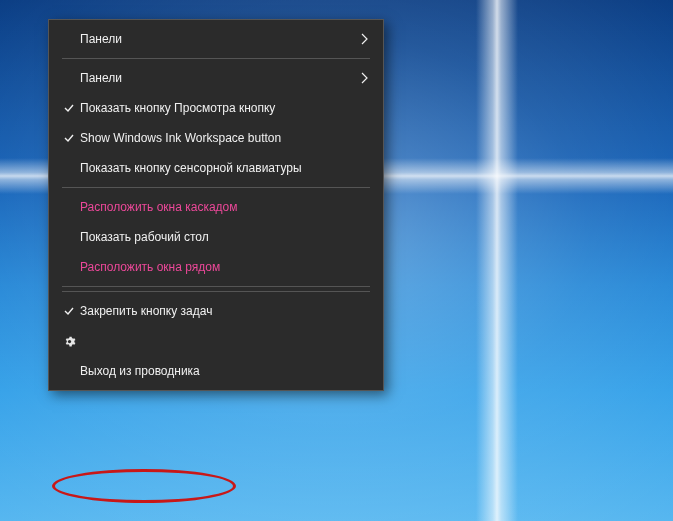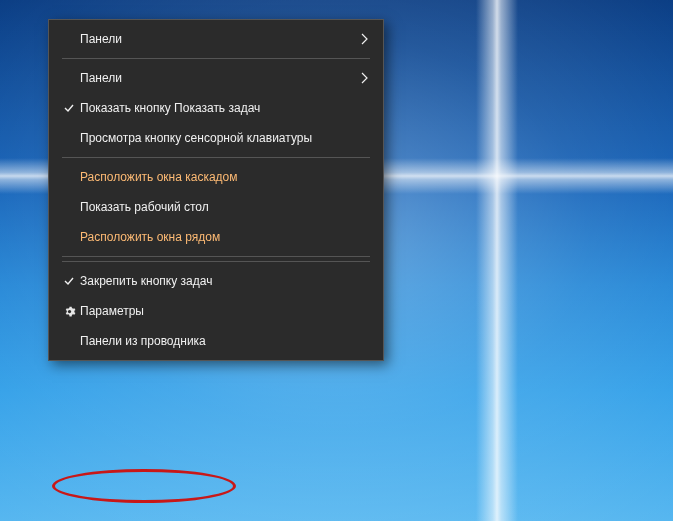--- a/index.html
+++ b/index.html
@@ -49,21 +49,21 @@
   .item {
     display: flex;
     align-items: center;
     height: 30px;
     padding: 0 14px 0 8px;
     color: #f0f0f0;
     font-size: 12px;
     cursor: default;
     position: relative;
   }
-  .item.disabled { color: #fdba74; }
+  .item.disabled { color: #ec4899; }
   .icon-slot {
     width: 22px;
     display: flex;
     justify-content: center;
     align-items: center;
     flex-shrink: 0;
   }
   .label { flex: 1; white-space: nowrap; overflow: hidden; }
   .chevron {
     width: 14px;
@@ -116,27 +116,35 @@
         </svg>
     </span>
   </div>
 
   <div class="item">
     <span class="icon-slot">
       <svg width="12" height="12" viewBox="0 0 12 12">
           <path d="M2 6 L5 9 L10 3" stroke="#f0f0f0" stroke-width="1.4" fill="none"></path>
         </svg>
     </span>
-    <span class="label">Показать кнопку Показать задач</span>
+    <span class="label">Показать кнопку Просмотра кнопку</span>
   </div>
 
+  <div class="item">
+    <span class="icon-slot">
+      <svg width="12" height="12" viewBox="0 0 12 12">
+          <path d="M2 6 L5 9 L10 3" stroke="#f0f0f0" stroke-width="1.4" fill="none"></path>
+        </svg>
+    </span>
+    <span class="label">Show Windows Ink Workspace button</span>
+  </div>
 
   <div class="item">
     <span class="icon-slot"></span>
-    <span class="label">Просмотра кнопку сенсорной клавиатуры</span>
+    <span class="label">Показать кнопку сенсорной клавиатуры</span>
   </div>
 
   <div class="sep"></div>
 
   <div class="item disabled">
     <span class="icon-slot"></span>
     <span class="label">Расположить окна каскадом</span>
   </div>
 
 
@@ -164,23 +172,22 @@
     <span class="label">Закрепить кнопку задач</span>
   </div>
 
   <div class="item">
     <span class="icon-slot">
       <svg width="13" height="13" viewBox="0 0 24 24">
         <path fill="#f0f0f0" d="M12 8a4 4 0 100 8 4 4 0 000-8zm9 4a7.9 7.9 0 00-.1-1.2l2.1-1.6-2-3.4-2.5 1a8 8 0 00-2.1-1.2L16 3h-4l-.4 2.6a8 8 0 00-2.1 1.2l-2.5-1-2 3.4 2.1 1.6a7.9 7.9 0 000 2.4L5 14.8l2 3.4 2.5-1a8 8 0 002.1 1.2L12 21h4l.4-2.6a8 8 0 002.1-1.2l2.5 1 2-3.4-2.1-1.6c.1-.4.1-.8.1-1.2z" opacity="0.95"></path>
         <circle cx="12" cy="12" r="3" fill="#2b2b2b"></circle>
       </svg>
     </span>
-    <span class="label">Параметры</span>
   </div>
 
   <div class="item">
     <span class="icon-slot"></span>
-    <span class="label">Панели из проводника</span>
+    <span class="label">Выход из проводника</span>
   </div>
 
 </div>
 
 <div class="highlight-ellipse" style="left:52px;top:469px;width:184px;height:34px;"></div>
 
 </body></html>

